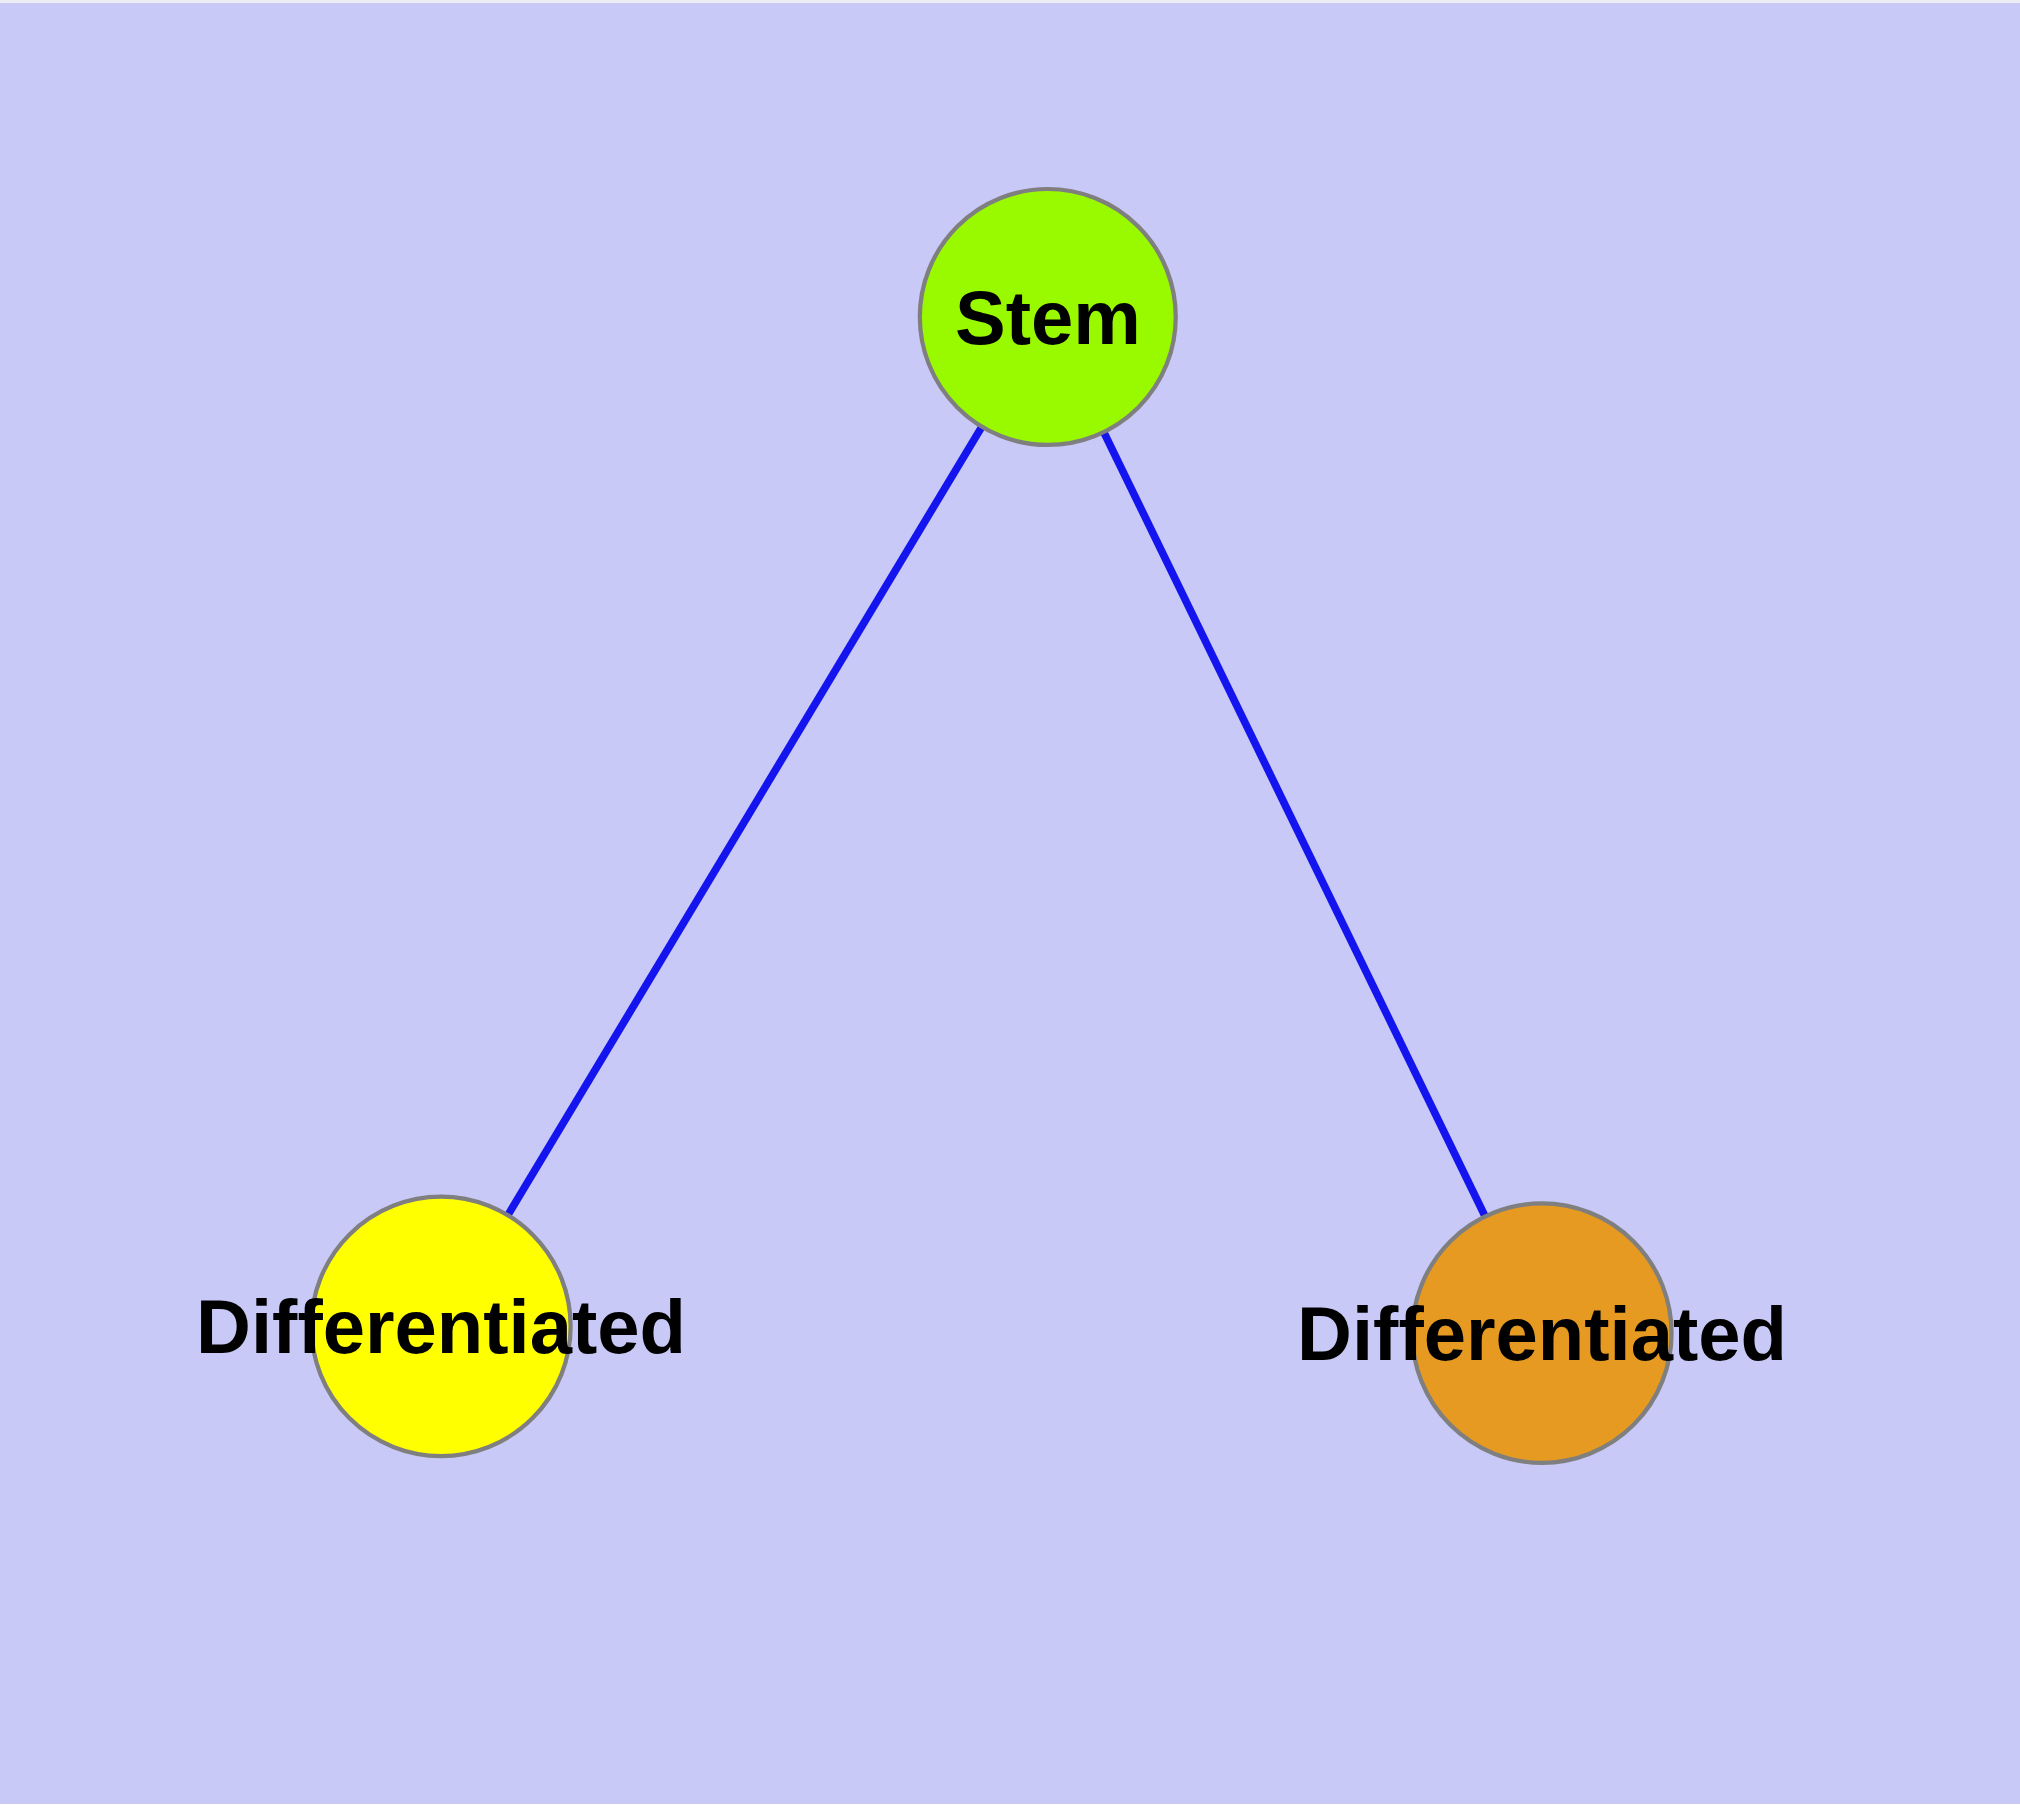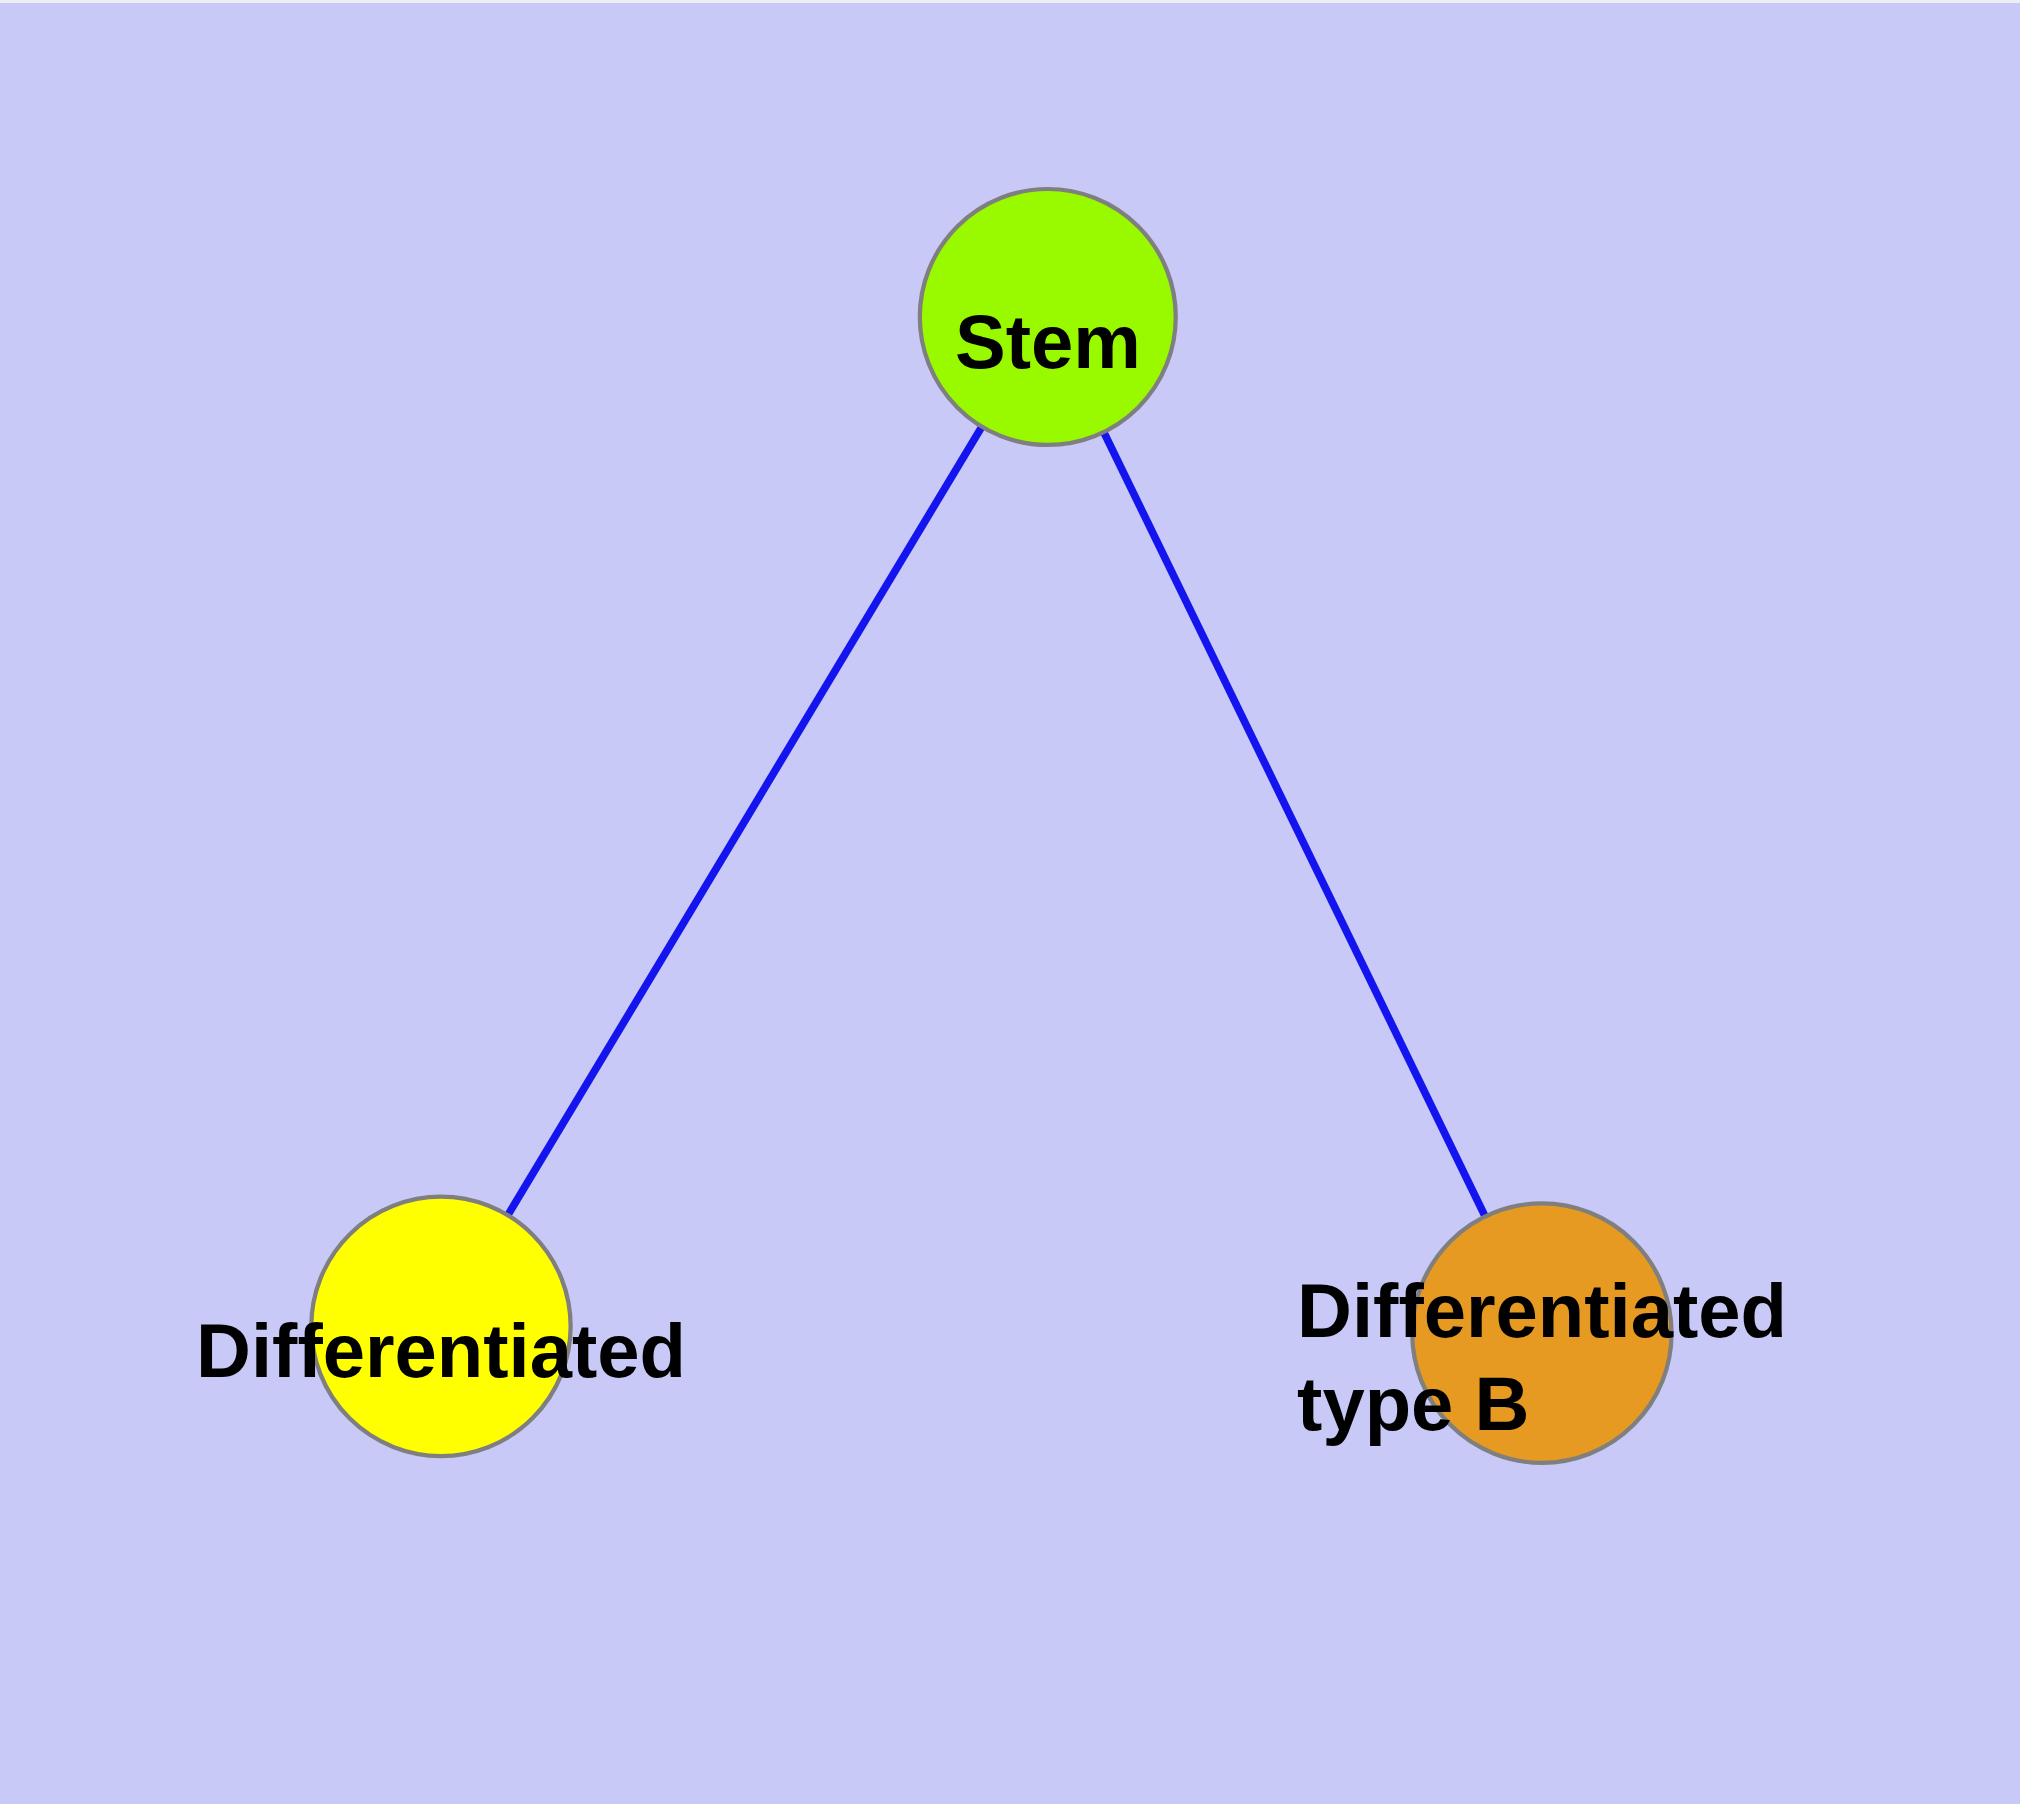--- a/index.html
+++ b/index.html
@@ -20,23 +20,23 @@
     display: block;
   }
   .node-label {
     position: absolute;
     transform: translate(-50%, -50%);
     font-family: "Liberation Sans", sans-serif;
     font-weight: 700;
     font-size: 76px;
     line-height: 93px;
     color: #000000;
+    text-align: center;
     white-space: nowrap;
     pointer-events: none;
-    margin-top: 24px;
   }
   .lbl-line { display: block; }
   .lbl-line:empty { display: none; }
   .top-strip {
     position: absolute;
     top: 0; left: 0; right: 0;
     height: 2.5px;
   }
   .bottom-strip {
     position: absolute;
@@ -61,20 +61,19 @@
     <span class="lbl-line">Stem</span>
 
   </div>
 
   <div class="node-label" style="left: 441px; top: 1326px;">
     <span class="lbl-line">Differentiated</span>
   </div>
 
   <div class="node-label" style="left: 1542px; top: 1333px;">
     <span class="lbl-line">Differentiated</span>
-    <span class="lbl-line">type B</span>
   </div>
 
   <div class="top-strip" style="background: rgb(237, 237, 245);"></div>
   <div class="bottom-strip" style="background: rgb(255, 255, 255);"></div>
 
 </div>
 
 
 </body></html>

